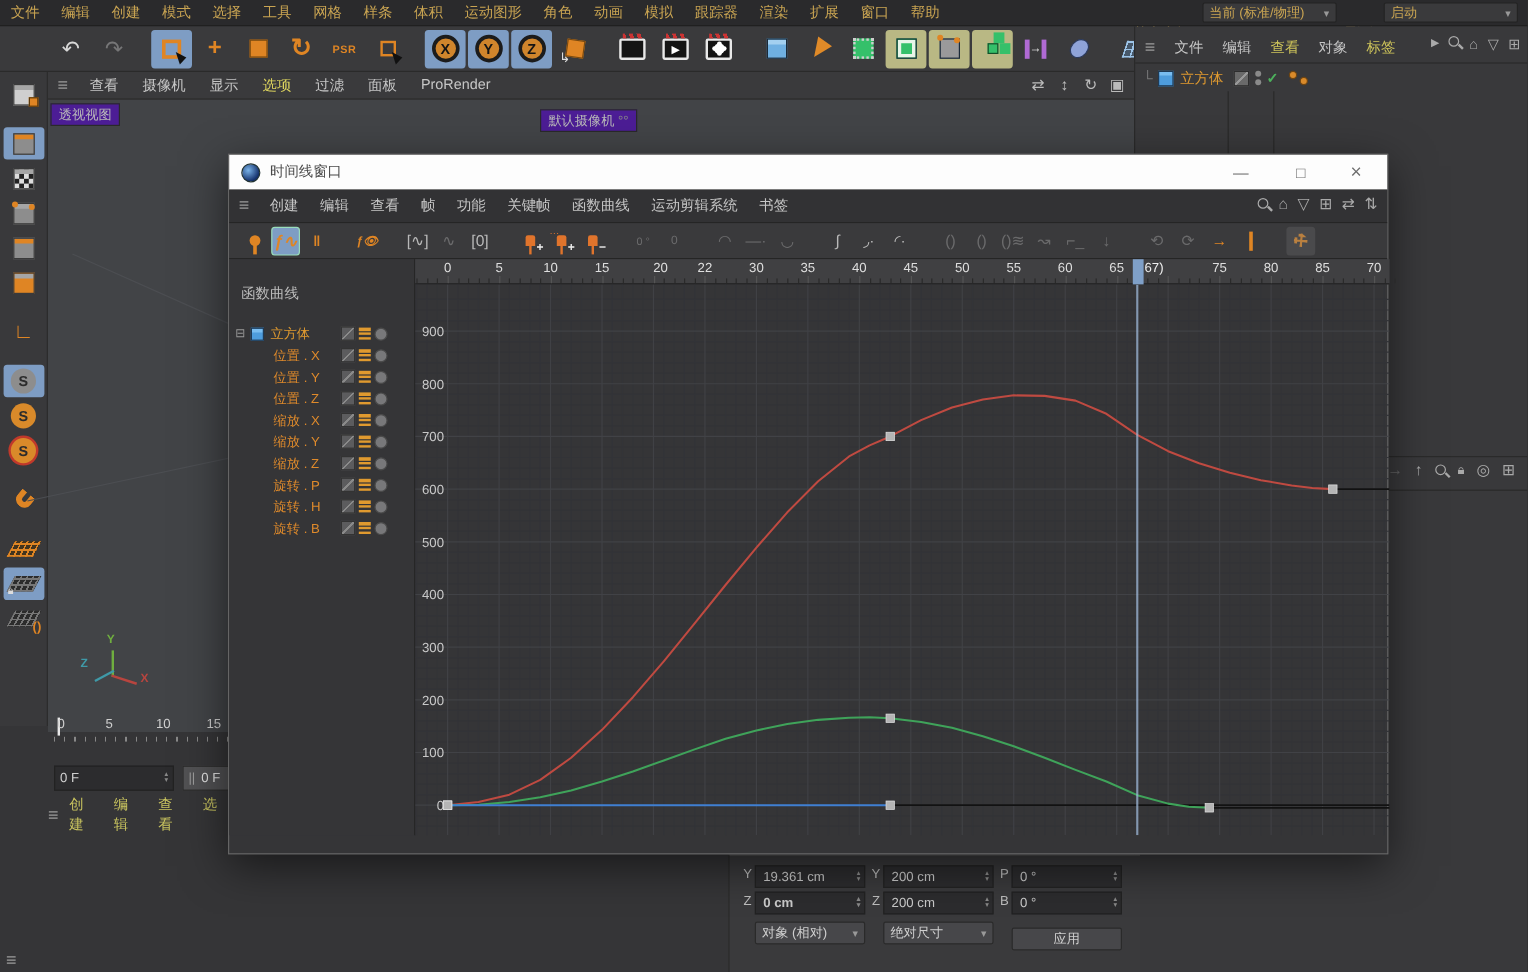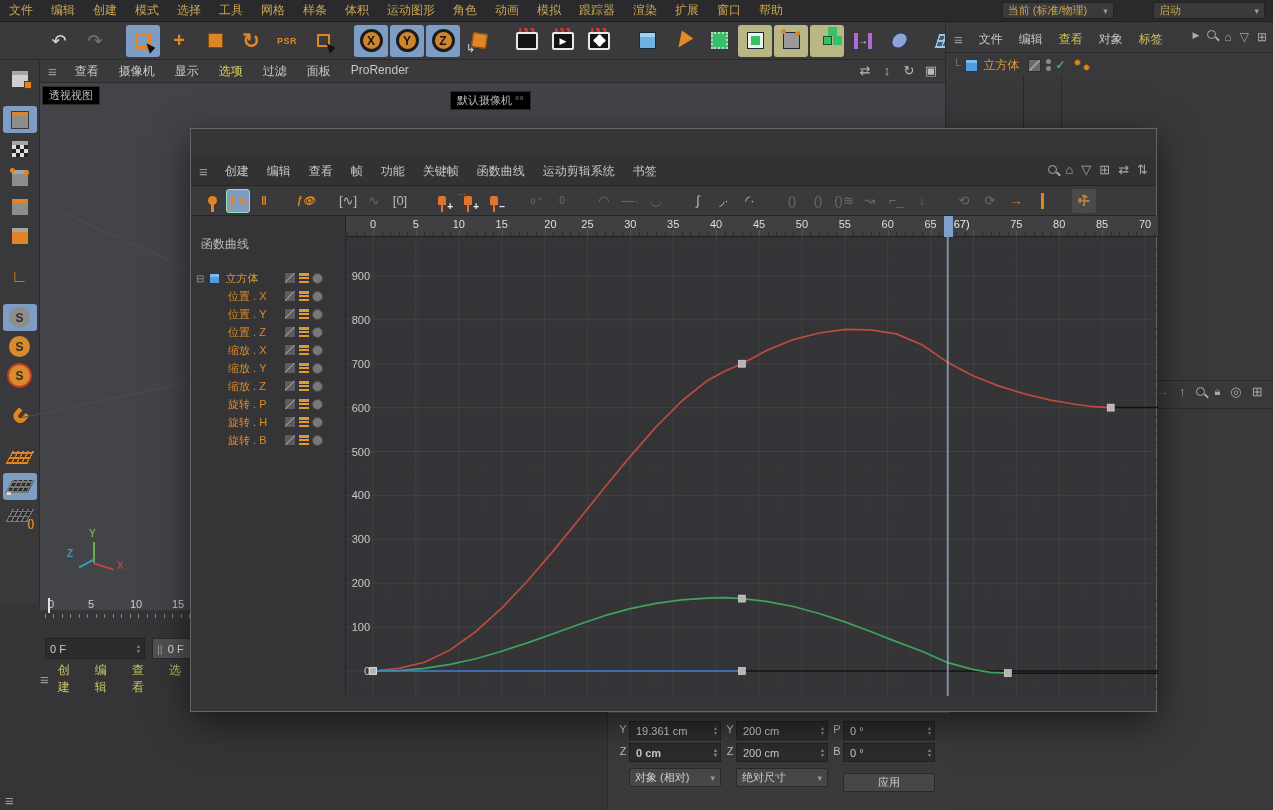--- a/index.html
+++ b/index.html
@@ -48,21 +48,21 @@
   .pdots::after{content:"";position:absolute;top:4px;left:7px;width:5px;height:5px;border-radius:50%;background:#df8524;box-shadow:14px 2px 0 #df8524;}
   .scirc{width:21px;height:21px;border-radius:50%;display:flex;align-items:center;justify-content:center;font-weight:bold;font-size:12px;}
   .magnet{width:14px;height:13px;border:5px solid #df8524;border-top:none;border-radius:0 0 10px 10px;transform:rotate(40deg);}
   .wgrid{width:22px;height:13px;transform:skewX(-28deg);background:repeating-linear-gradient(90deg,#df8524 0 1.5px,transparent 1.5px 5px),repeating-linear-gradient(0deg,#df8524 0 1.5px,transparent 1.5px 5px),#42341e;}
   .wgrid.darkg{background:repeating-linear-gradient(90deg,#777 0 1.5px,transparent 1.5px 5px),repeating-linear-gradient(0deg,#777 0 1.5px,transparent 1.5px 5px),#2c2c2c;}
   
   #viewport{left:40px;top:60px;width:905px;height:550px;background:#424447;}
   #vp-menubar{position:absolute;left:0;top:0;width:100%;height:23px;background:#3a3a3c;border-bottom:1px solid #2b2b2b;display:flex;align-items:center;font-size:12px;color:#c6c6c6;}
   #vp-menubar .menu-item{padding:0 10px;}
   #vp-menubar .hl{color:#ddd45e;}
-  .vp-label{background:#000000;color:#b9b9b9;font-size:11px;padding:1px 6px;border:1px solid #2a2a2a;}
+  .vp-label{background:#4c1d95;color:#b9b9b9;font-size:11px;padding:1px 6px;border:1px solid #2a2a2a;}
   .vp-icons{position:absolute;right:6px;top:3px;display:flex;gap:6px;color:#bbb;font-size:13px;}
   .vp-icons span{width:16px;text-align:center;}
   .faintline{position:absolute;background:#4c4e52;}
   
   .axis-label{position:absolute;font-size:10px;font-weight:bold;}
   
   #right-panel{left:945px;top:22px;width:328px;height:788px;background:#39393b;border-left:1px solid #2a2a2a;}
   #om-menubar{position:absolute;left:0;top:5px;width:100%;height:24px;display:flex;align-items:center;font-size:12px;color:#c6c6c6;}
   #om-menubar .menu-item{padding:0 8px;}
   #om-menubar .hl{color:#cdc35a;}
@@ -478,20 +478,27 @@
       <span class="ddarrow">▾</span>
     </span>
     <span class="cdrop" style="left:128px;top:55px;">
       <span>绝对尺寸</span>
       <span class="ddarrow">▾</span>
     </span>
     <span class="cbtn" style="left:235px;top:60px;">应用</span>
   </div>
 
   <div id="tl-window" class="abs">
+    <div id="tl-titlebar">
+      <span class="c4d-sphere"></span>
+      <span>时间线窗口</span>
+      <span class="winbtn" style="right:100px;">—</span>
+      <span class="winbtn" style="right:50px;">□</span>
+      <span class="winbtn" style="right:4px;font-size:16px;">×</span>
+    </div>
     <div id="tl-menubar">
       <span class="hamb" style="padding:0 8px;">≡</span>
       <div id="tl-menu-items" style="display:flex;">
           <span class="menu-item">创建</span>
           <span class="menu-item">编辑</span>
           <span class="menu-item">查看</span>
           <span class="menu-item">帧</span>
           <span class="menu-item">功能</span>
           <span class="menu-item">关键帧</span>
           <span class="menu-item">函数曲线</span>
@@ -834,21 +841,21 @@
         <div class="rtick" style="left: 781.864px;"></div>
         <div class="rtick" style="left: 790.442px;"></div>
         <div class="rtick" style="left: 799.02px; height: 6px; background: rgb(85, 85, 85);"></div>
         <div class="rtick" style="left: 807.598px;"></div>
         <div class="rtick" style="left: 816.176px;"></div>
         <span class="rlabel" style="left: 15px;">0</span>
         <span class="rlabel" style="left: 57.89px;">5</span>
         <span class="rlabel" style="left: 100.78px;">10</span>
         <span class="rlabel" style="left: 143.67px;">15</span>
         <span class="rlabel" style="left: 186.56px; text-align: right;">20</span>
-        <span class="rlabel" style="left: 229.45px;">25</span>
+        <span class="rlabel" style="left: 229.45px;">22</span>
         <span class="rlabel" style="left: 272.34px;">30</span>
         <span class="rlabel" style="left: 315.23px;">35</span>
         <span class="rlabel" style="left: 358.12px;">40</span>
         <span class="rlabel" style="left: 401.01px;">45</span>
         <span class="rlabel" style="left: 443.9px;">50</span>
         <span class="rlabel" style="left: 486.79px;">55</span>
         <span class="rlabel" style="left: 529.68px;">60</span>
         <span class="rlabel" style="left: 572.57px;">65</span>
         <span class="rlabel" style="left: 658.35px;">75</span>
         <span class="rlabel" style="left: 701.24px;">80</span>

